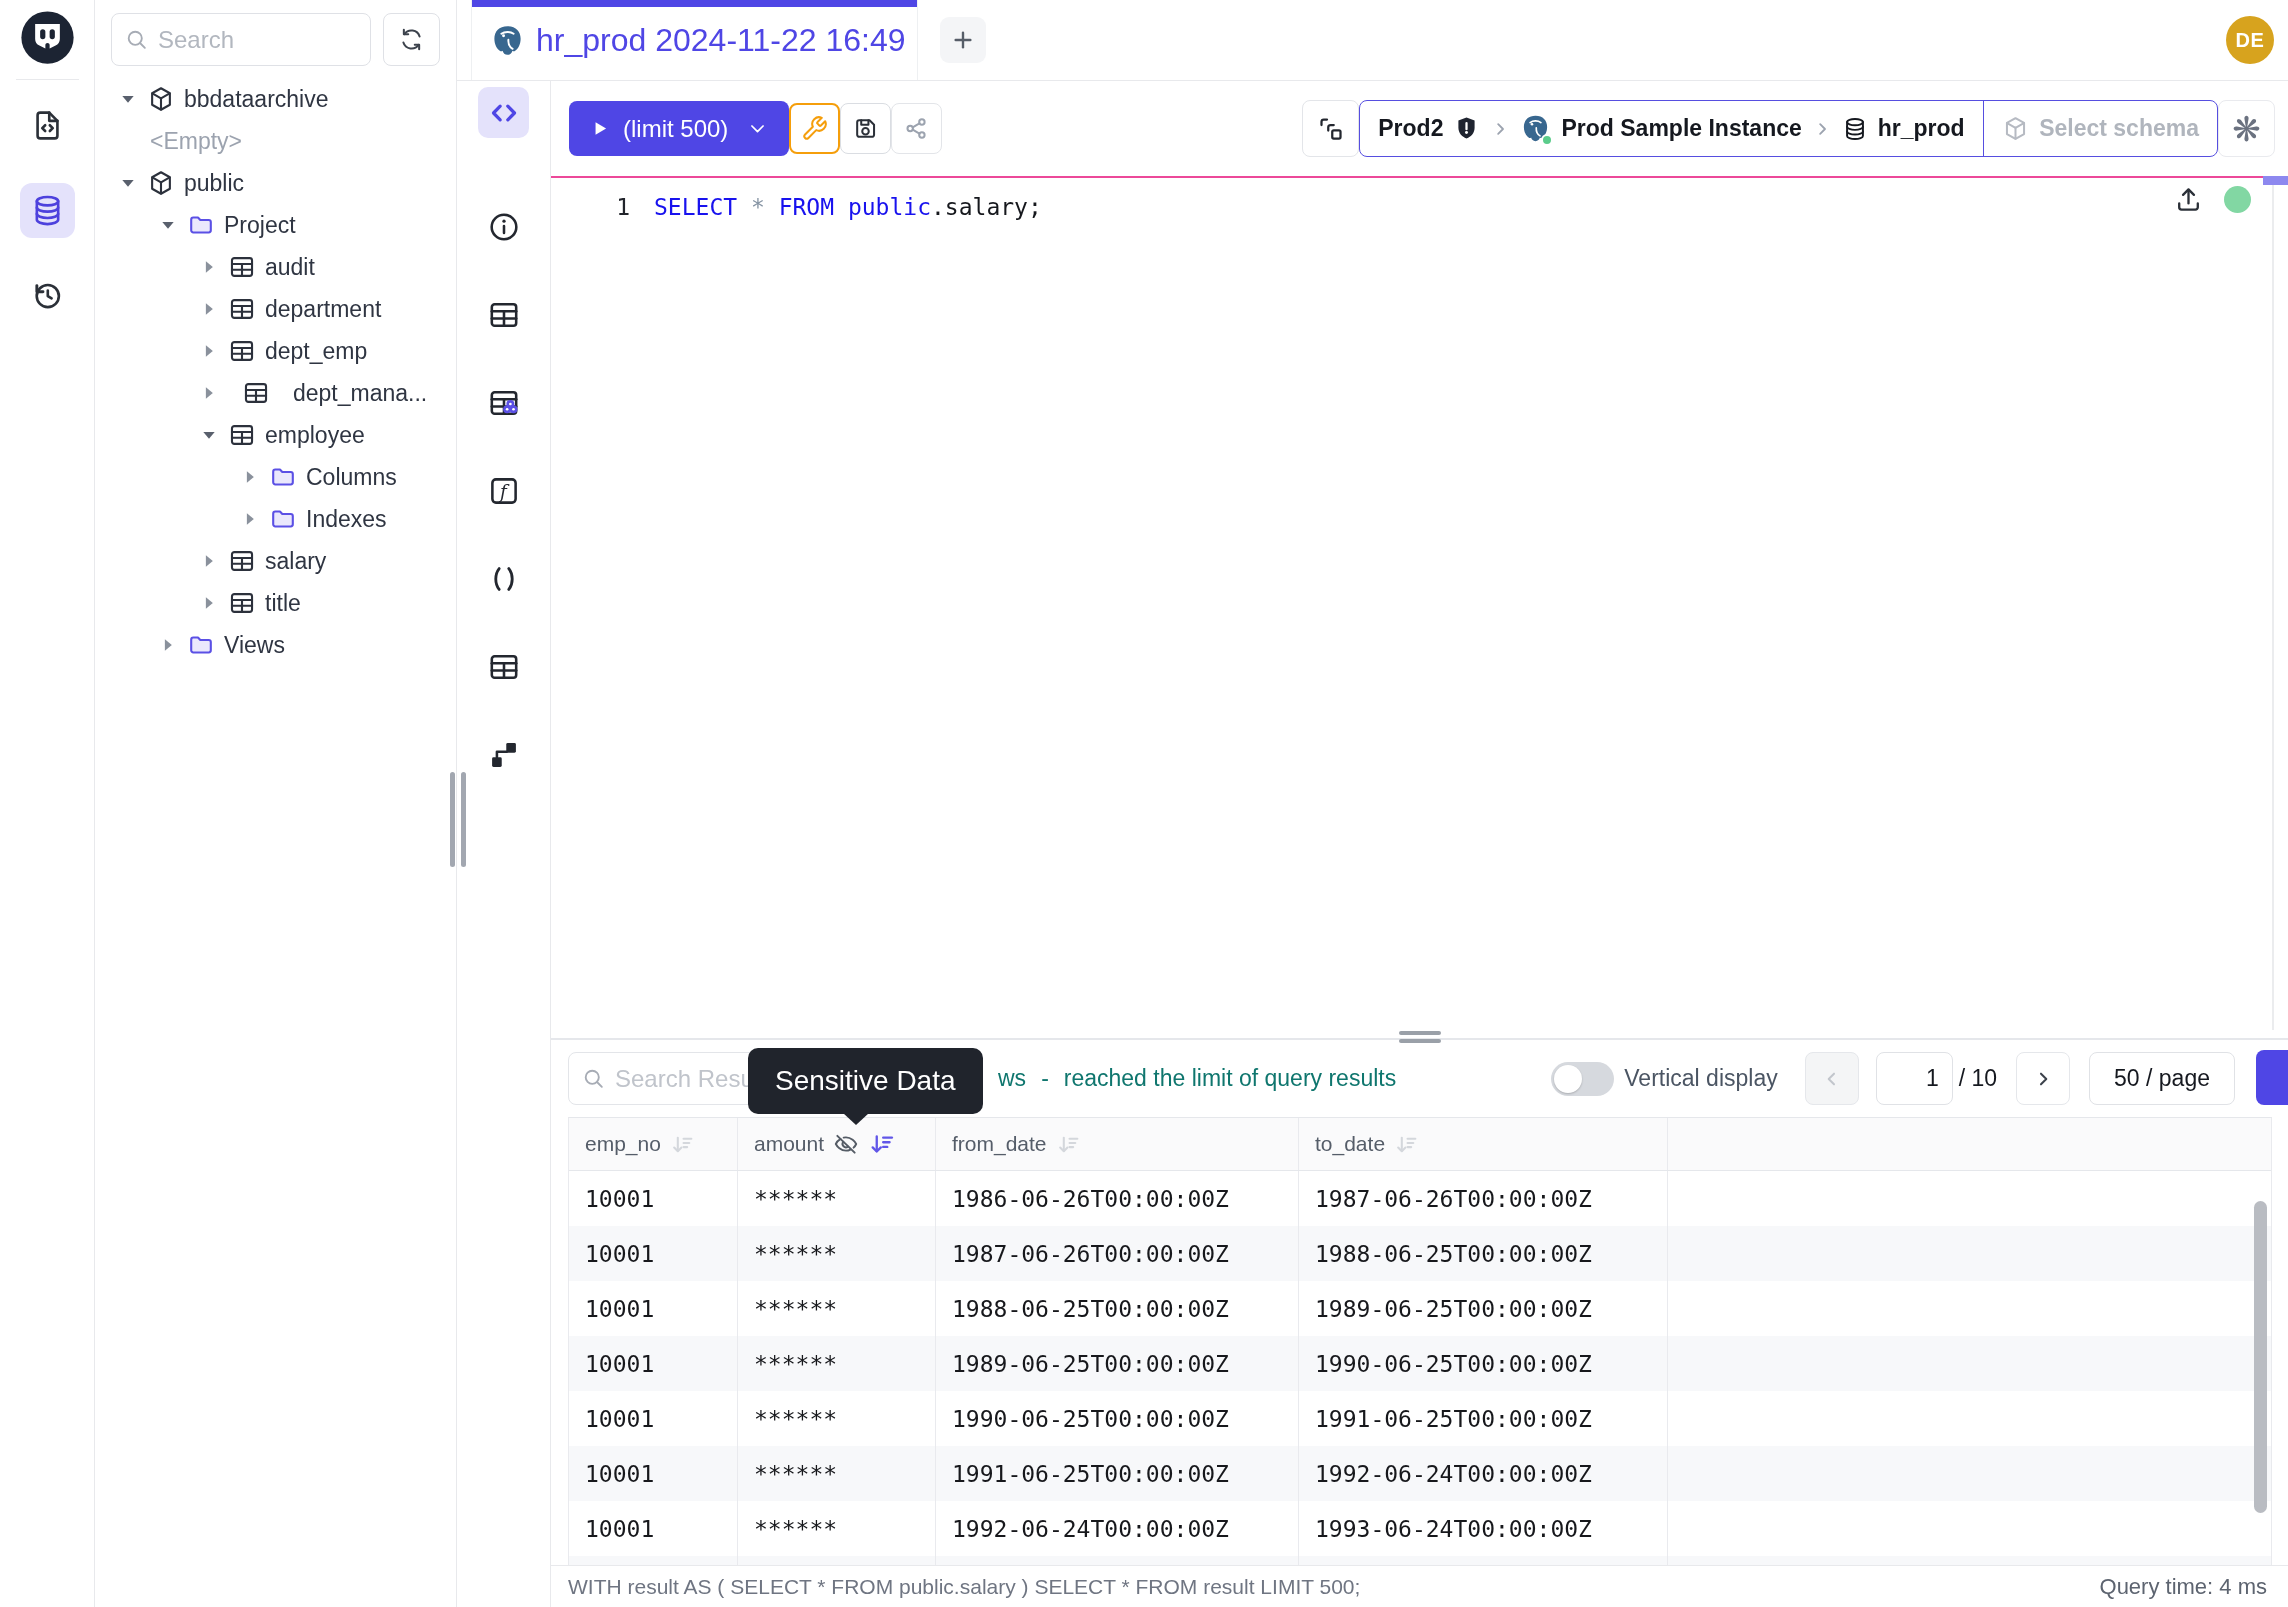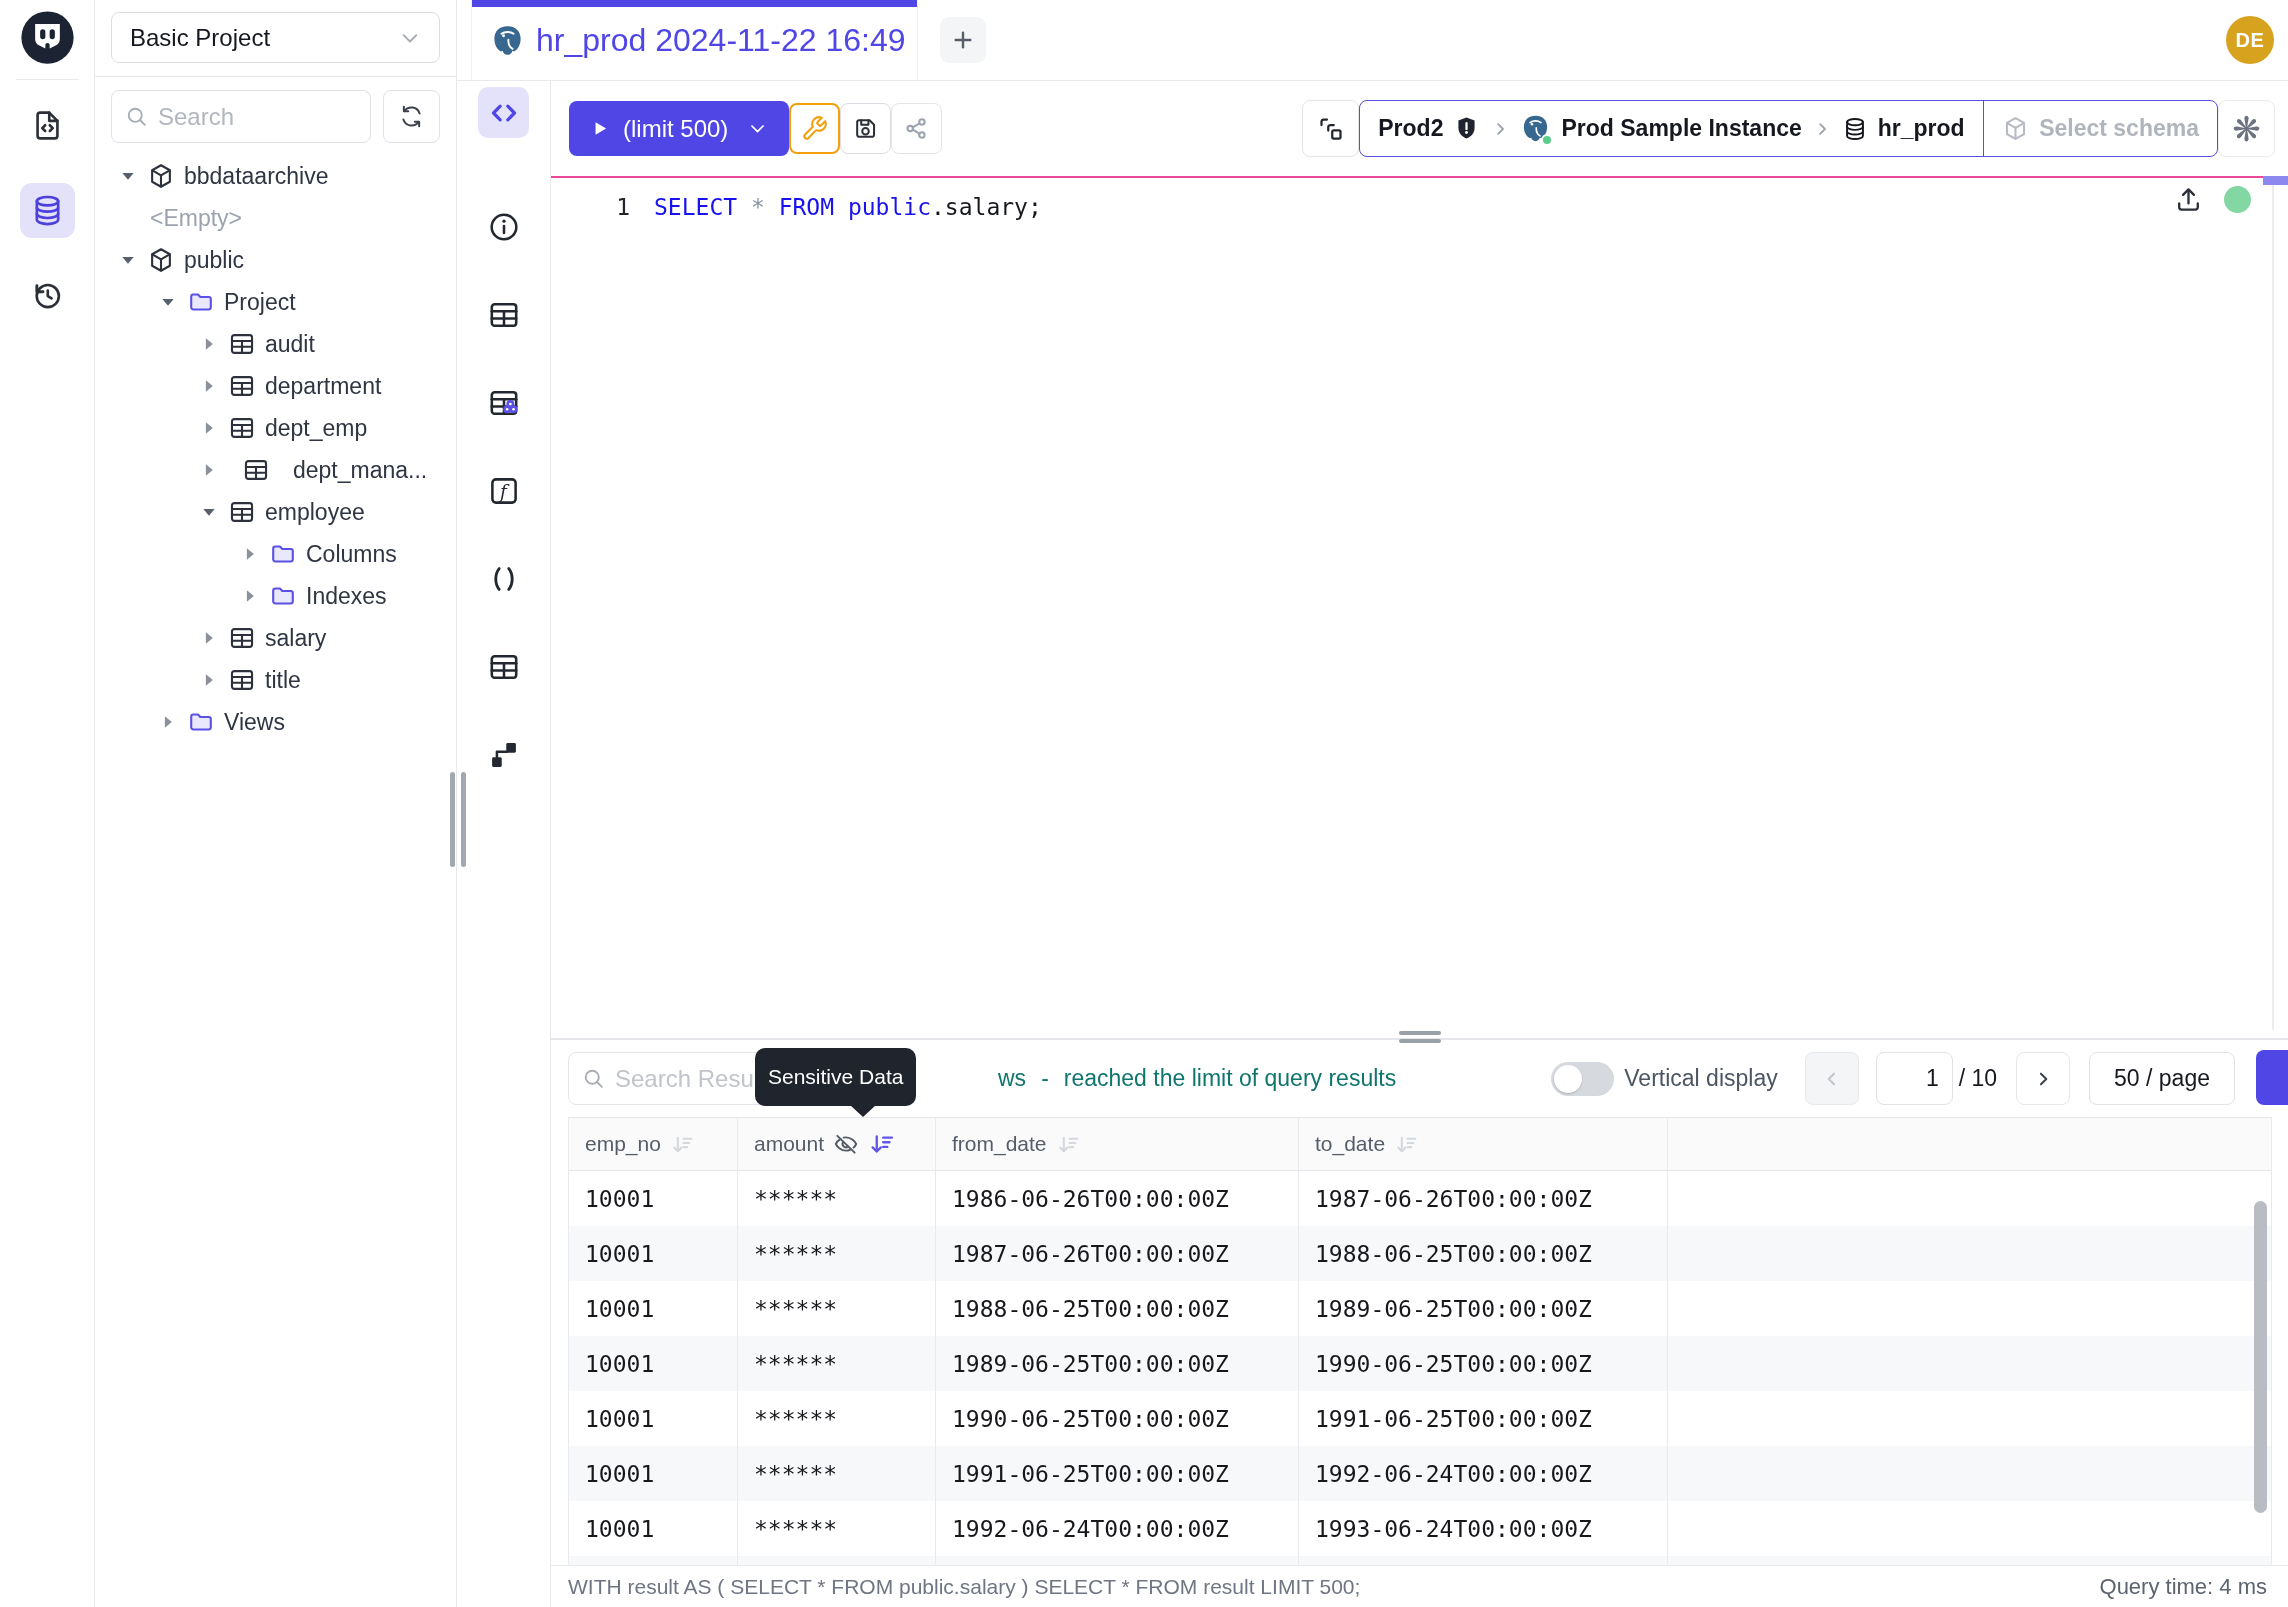--- a/index.html
+++ b/index.html
@@ -103,21 +103,21 @@
   .hdiv-handle { position:absolute; left:50%; top:-7px; transform:translateX(-50%); display:flex; flex-direction:column; gap:4px; cursor:row-resize; }
   .hdiv-handle i { display:block; width:42px; height:4px; border-radius:2px; background:#9aa0a8; }
 
   
   .results { height:568px; display:flex; flex-direction:column; flex:none; position:relative; }
   .rctrl { height:77px; display:flex; align-items:center; padding:0 0 0 17px; position:relative; flex:none; }
   .rsearch { width:281px; height:53px; border:1px solid #e3e5e9; border-radius:8px; display:flex; align-items:center; padding:0 12px; gap:9px; }
   .rsearch .icn { width:25px; height:25px; color:#a7acb5; }
   .rsearch input { border:none; outline:none; font-size:24px; width:100%; font-family:inherit; color:#374151; background:transparent; }
   .rsearch input::placeholder { color:#c0c4cb; }
-  .tooltip { position:absolute; left:204px; top:8px; background:#20242c; color:#fff; font-size:21px; border-radius:10px; padding:17px 13px; z-index:20; white-space:nowrap; }
+  .tooltip { position:absolute; left:197px; top:8px; background:#20242c; color:#fff; font-size:28px; border-radius:10px; padding:17px 27px; z-index:20; white-space:nowrap; }
   .tooltip .arrow { position:absolute; left:95px; bottom:-11px; width:0; height:0; border-left:13px solid transparent; border-right:13px solid transparent; border-top:12px solid #20242c; }
   .rinfo { display:flex; align-items:center; gap:15px; margin-left:149px; font-size:23px; color:#0f766e; white-space:nowrap; }
   .rctrl-right { margin-left:auto; display:flex; align-items:center; margin-right:54px; }
   .toggle { width:63px; height:34px; border-radius:17px; background:#d6d9de; position:relative; cursor:pointer; flex:none; }
   .toggle .knob { position:absolute; left:3px; top:3px; width:28px; height:28px; border-radius:50%; background:#fff; box-shadow:0 1px 2px rgba(0,0,0,.2); }
   .tgl-label { font-size:23px; color:#4b5563; margin:0 27px 0 10px; white-space:nowrap; }
   .pgbtn { width:54px; height:53px; border:1px solid #e5e7eb; border-radius:8px; background:#fff; display:flex; align-items:center; justify-content:center; color:#3c424c; cursor:pointer; }
   .pgbtn .icn { width:22px; height:22px; }
   .pgbtn.disabled { background:#f4f5f6; color:#c2c6cc; }
   .pginput { width:77px; height:53px; border:1px solid #e0e2e6; border-radius:8px; font-size:23px; color:#15181f; text-align:right; padding-right:13px; margin-left:17px; outline:none; font-family:inherit; }
@@ -183,30 +183,20 @@
             <circle cx="12.2" cy="12.4" r="7.6"></circle>
             <path d="M12.2 8.6v3.8l2.6 1.6"></path>
             <path d="M4.7 5.2v4.2h4.2" stroke-width="2"></path>
           </svg>
         </span>
       </div>
     </div>
 </div>
 
 <div class="sidebar">
-  <div class="side-head">
-    <div class="proj-select">
-      <span class="lbl">Basic Project</span>
-      <span class="icn">
-          <svg viewBox="0 0 24 24" fill="none" stroke="currentColor" stroke-width="1.8" stroke-linecap="round" stroke-linejoin="round">
-            <path d="M6.2 9.4l5.8 5.8 5.8-5.8"></path>
-          </svg>
-        </span>
-    </div>
-  </div>
   <div class="side-search-row">
     <div class="search-box">
       <span class="icn">
           <svg viewBox="0 0 24 24" fill="none" stroke="currentColor" stroke-width="1.8" stroke-linecap="round" stroke-linejoin="round">
             <circle cx="10.8" cy="10.8" r="6.3"></circle>
             <path d="M15.6 15.6L20 20"></path>
           </svg>
         </span>
       <input placeholder="Search" style="">
     </div>

